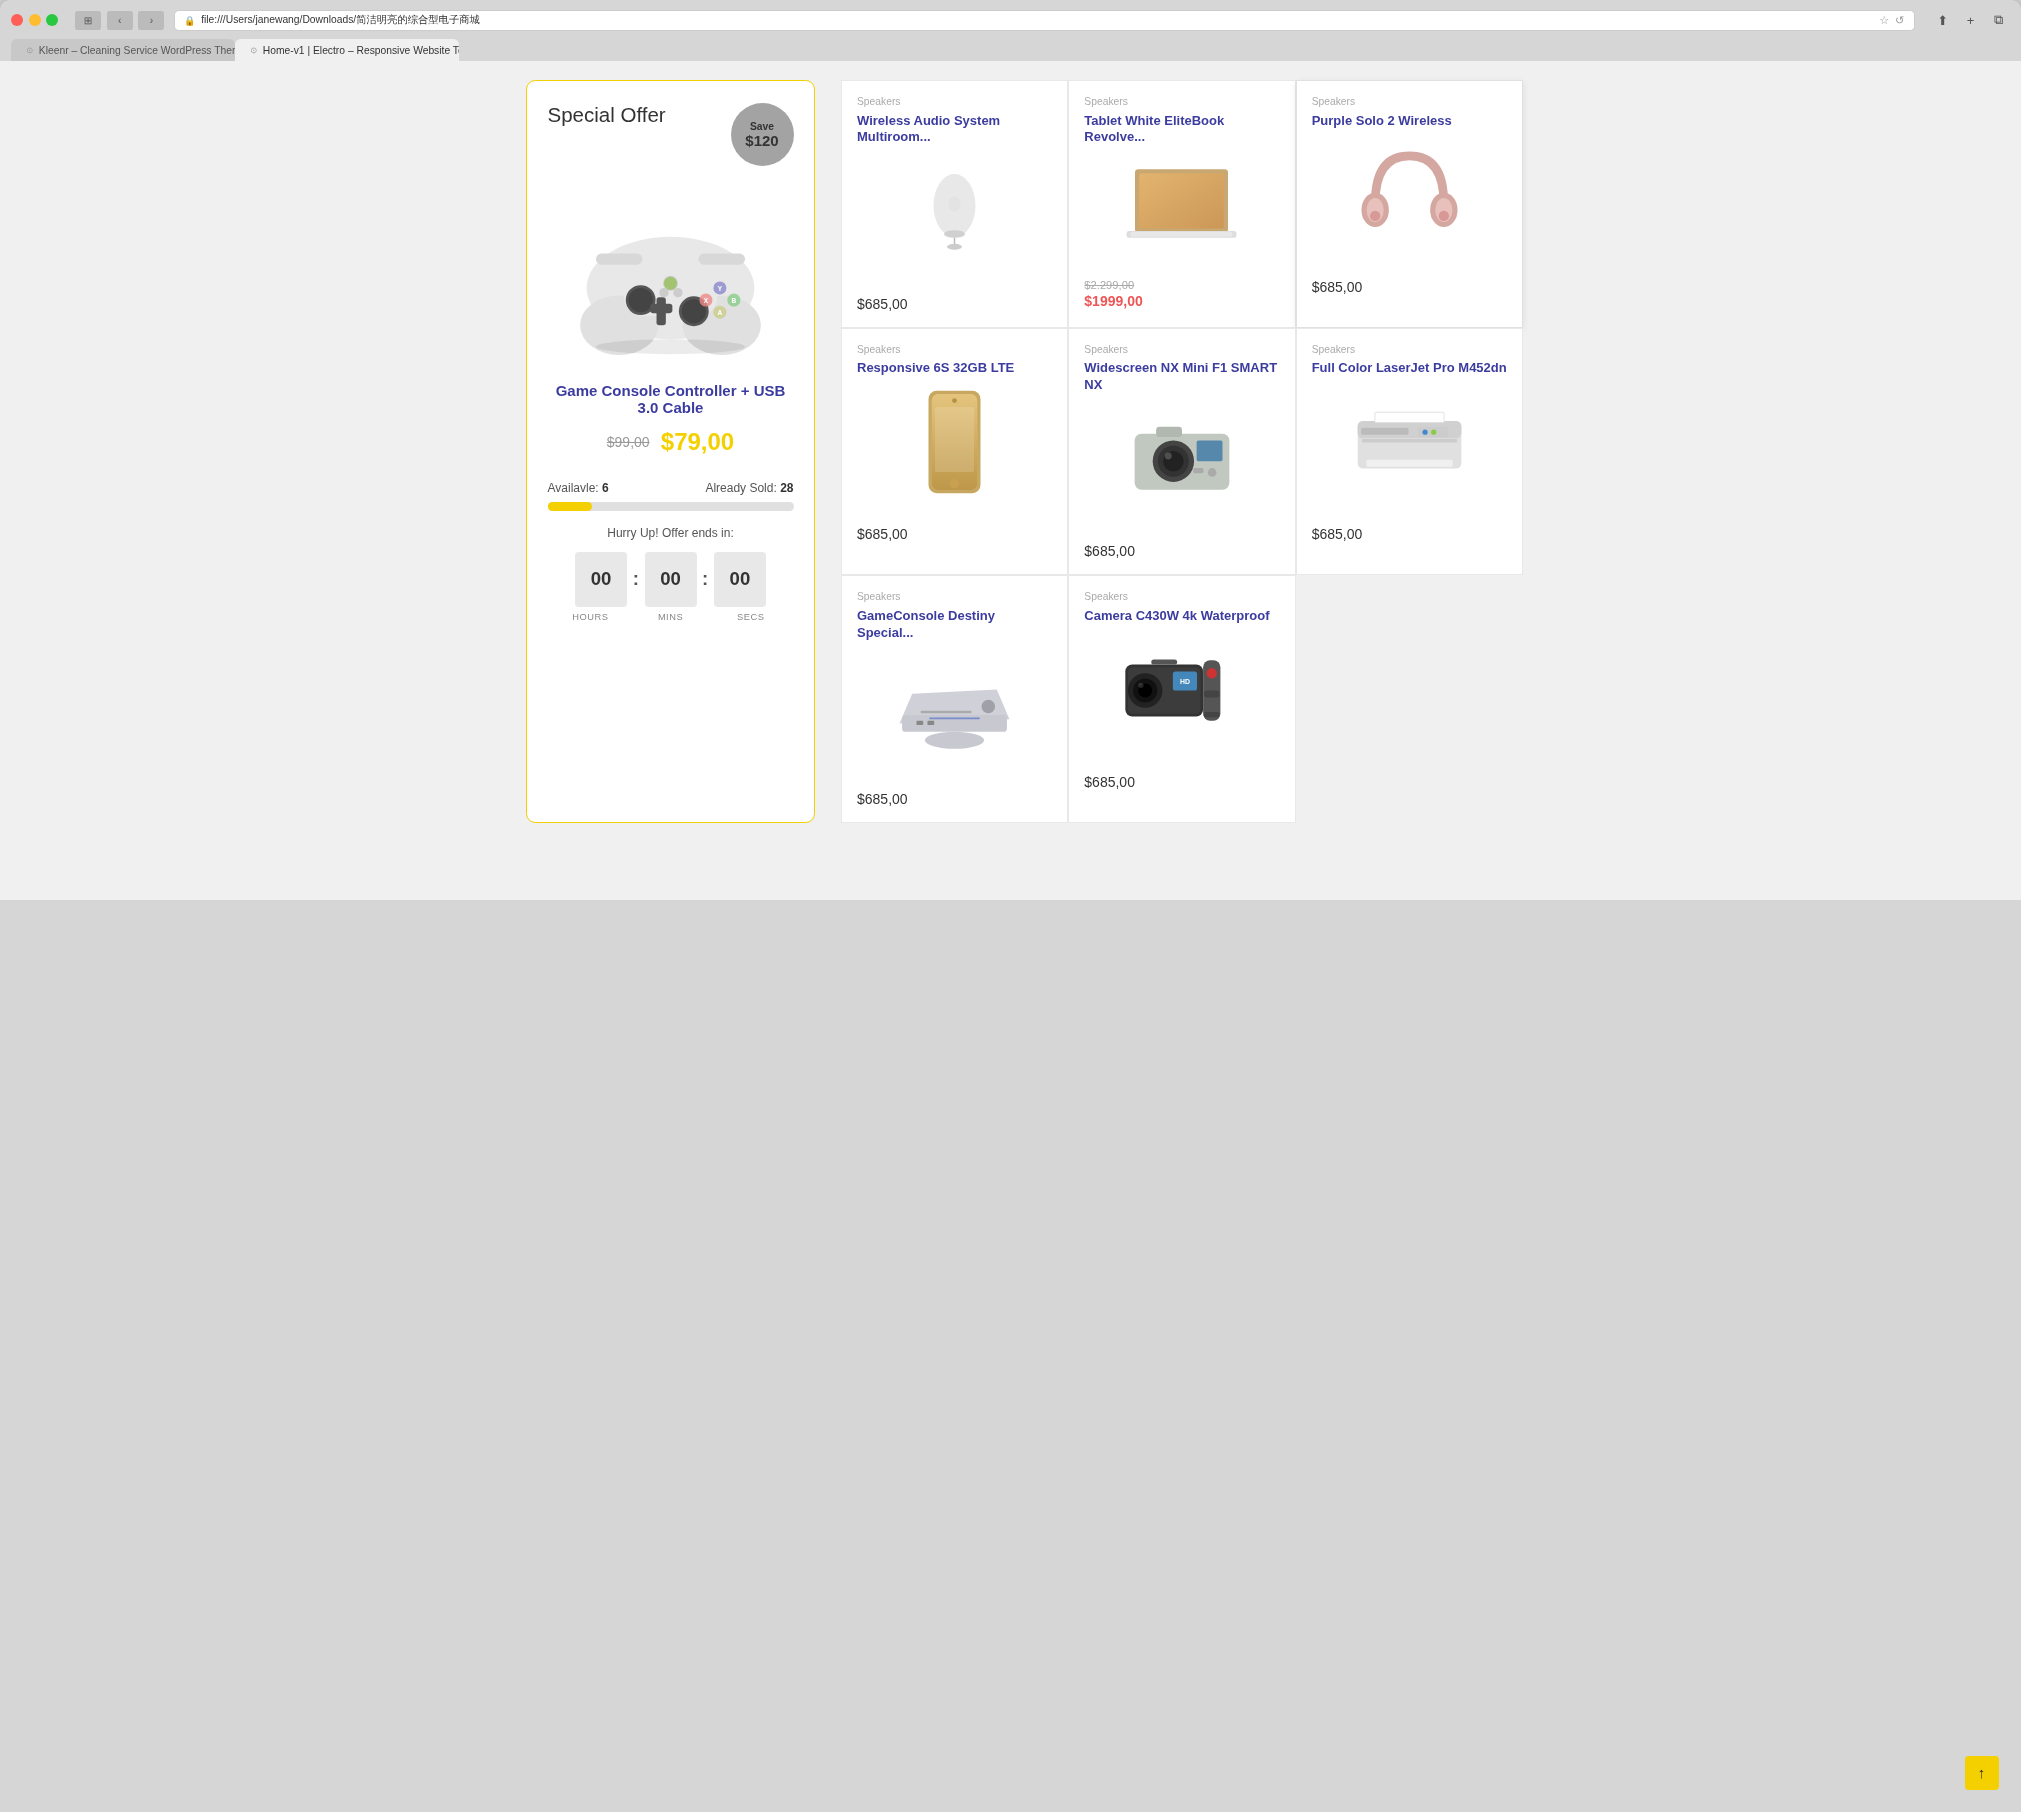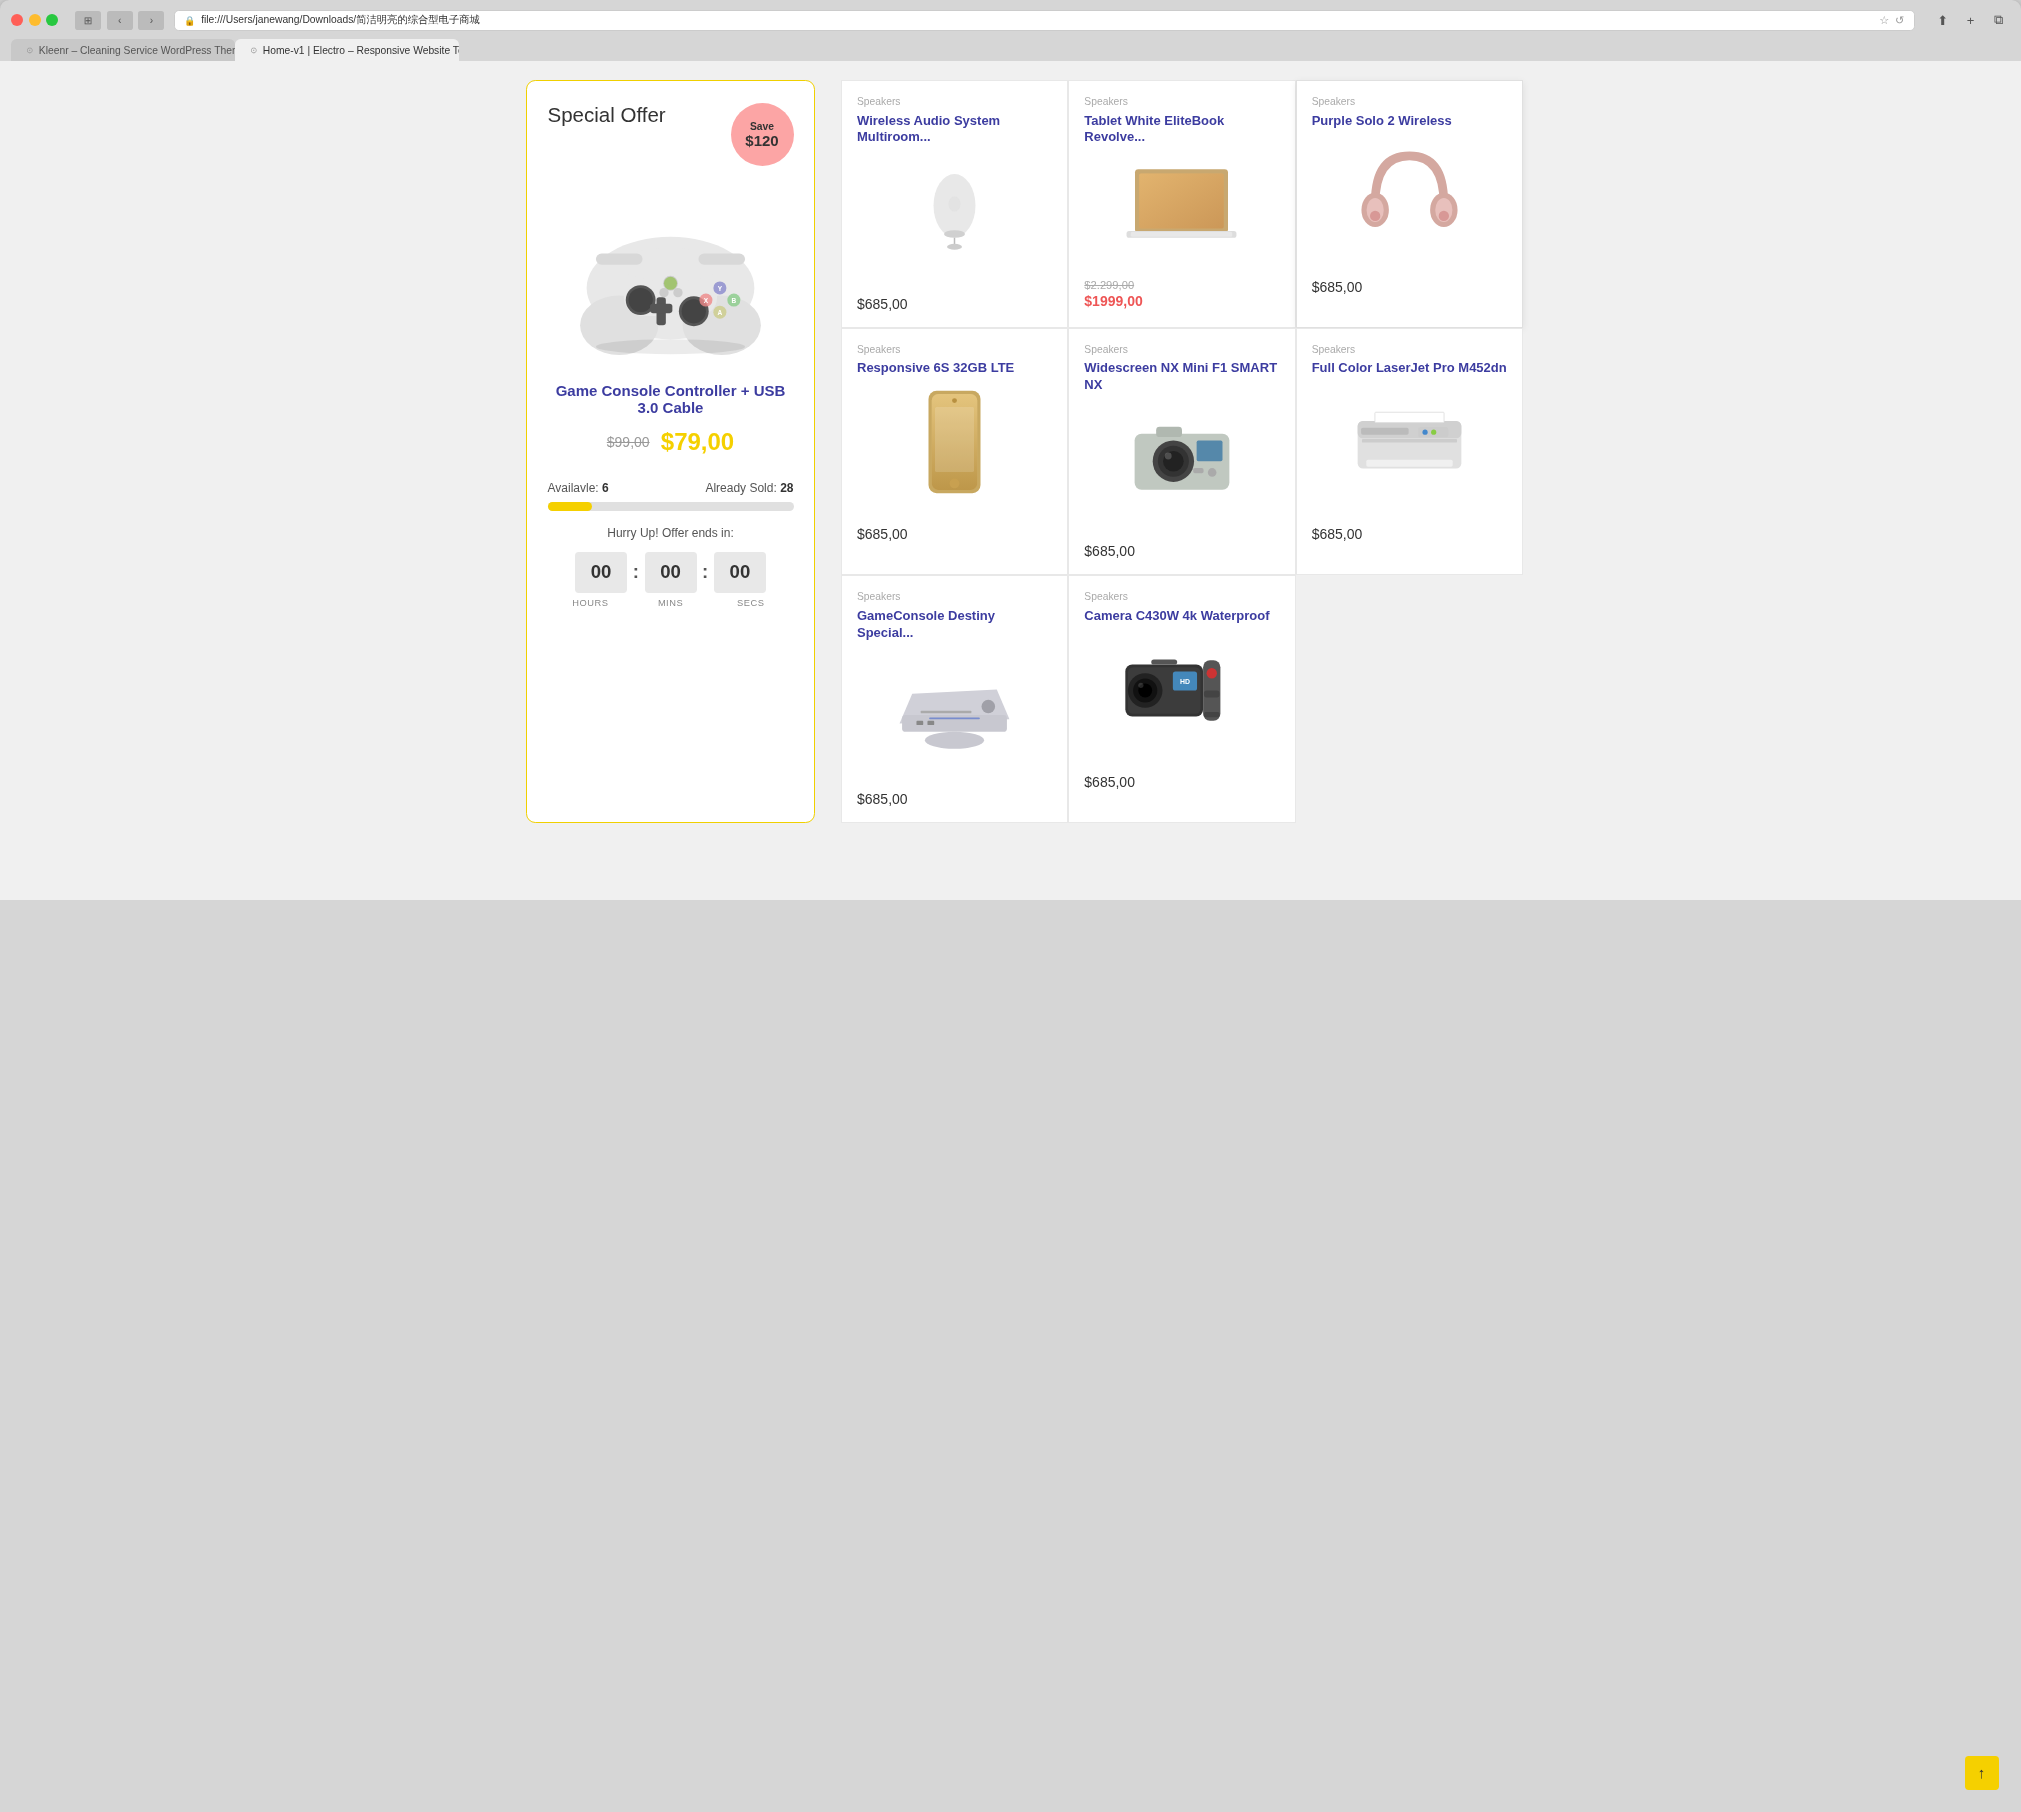--- a/index.html
+++ b/index.html
@@ -136,21 +136,21 @@
       justify-content: space-between;
       align-items: flex-start;
     }
     .special-offer-title {
       font-size: 20.5px;
       font-weight: 400;
       color: #333;
       line-height: 1.2;
     }
     .save-badge {
-      background: #fca5a5;
+      background: #a3a3a3;
       border-radius: 50%;
       width: 63px; height: 63px;
       display: flex;
       flex-direction: column;
       align-items: center;
       justify-content: center;
       font-weight: 700;
     }
     .save-text {
       font-size: 10.3px;
@@ -226,21 +226,21 @@
     }
     .countdown-row {
       display: flex;
       align-items: center;
       gap: 5.6px;
       margin-bottom: 5.6px;
     }
     .countdown-box {
       background: #e8e8e8;
       border-radius: 3.7px;
-      width: 52px; height: 41px;
+      width: 52px; height: 55px;
       display: flex;
       align-items: center;
       justify-content: center;
       font-size: 18.6px;
       font-weight: 600;
       color: #333;
     }
     .countdown-sep {
       font-size: 18.6px;
       font-weight: 700;

